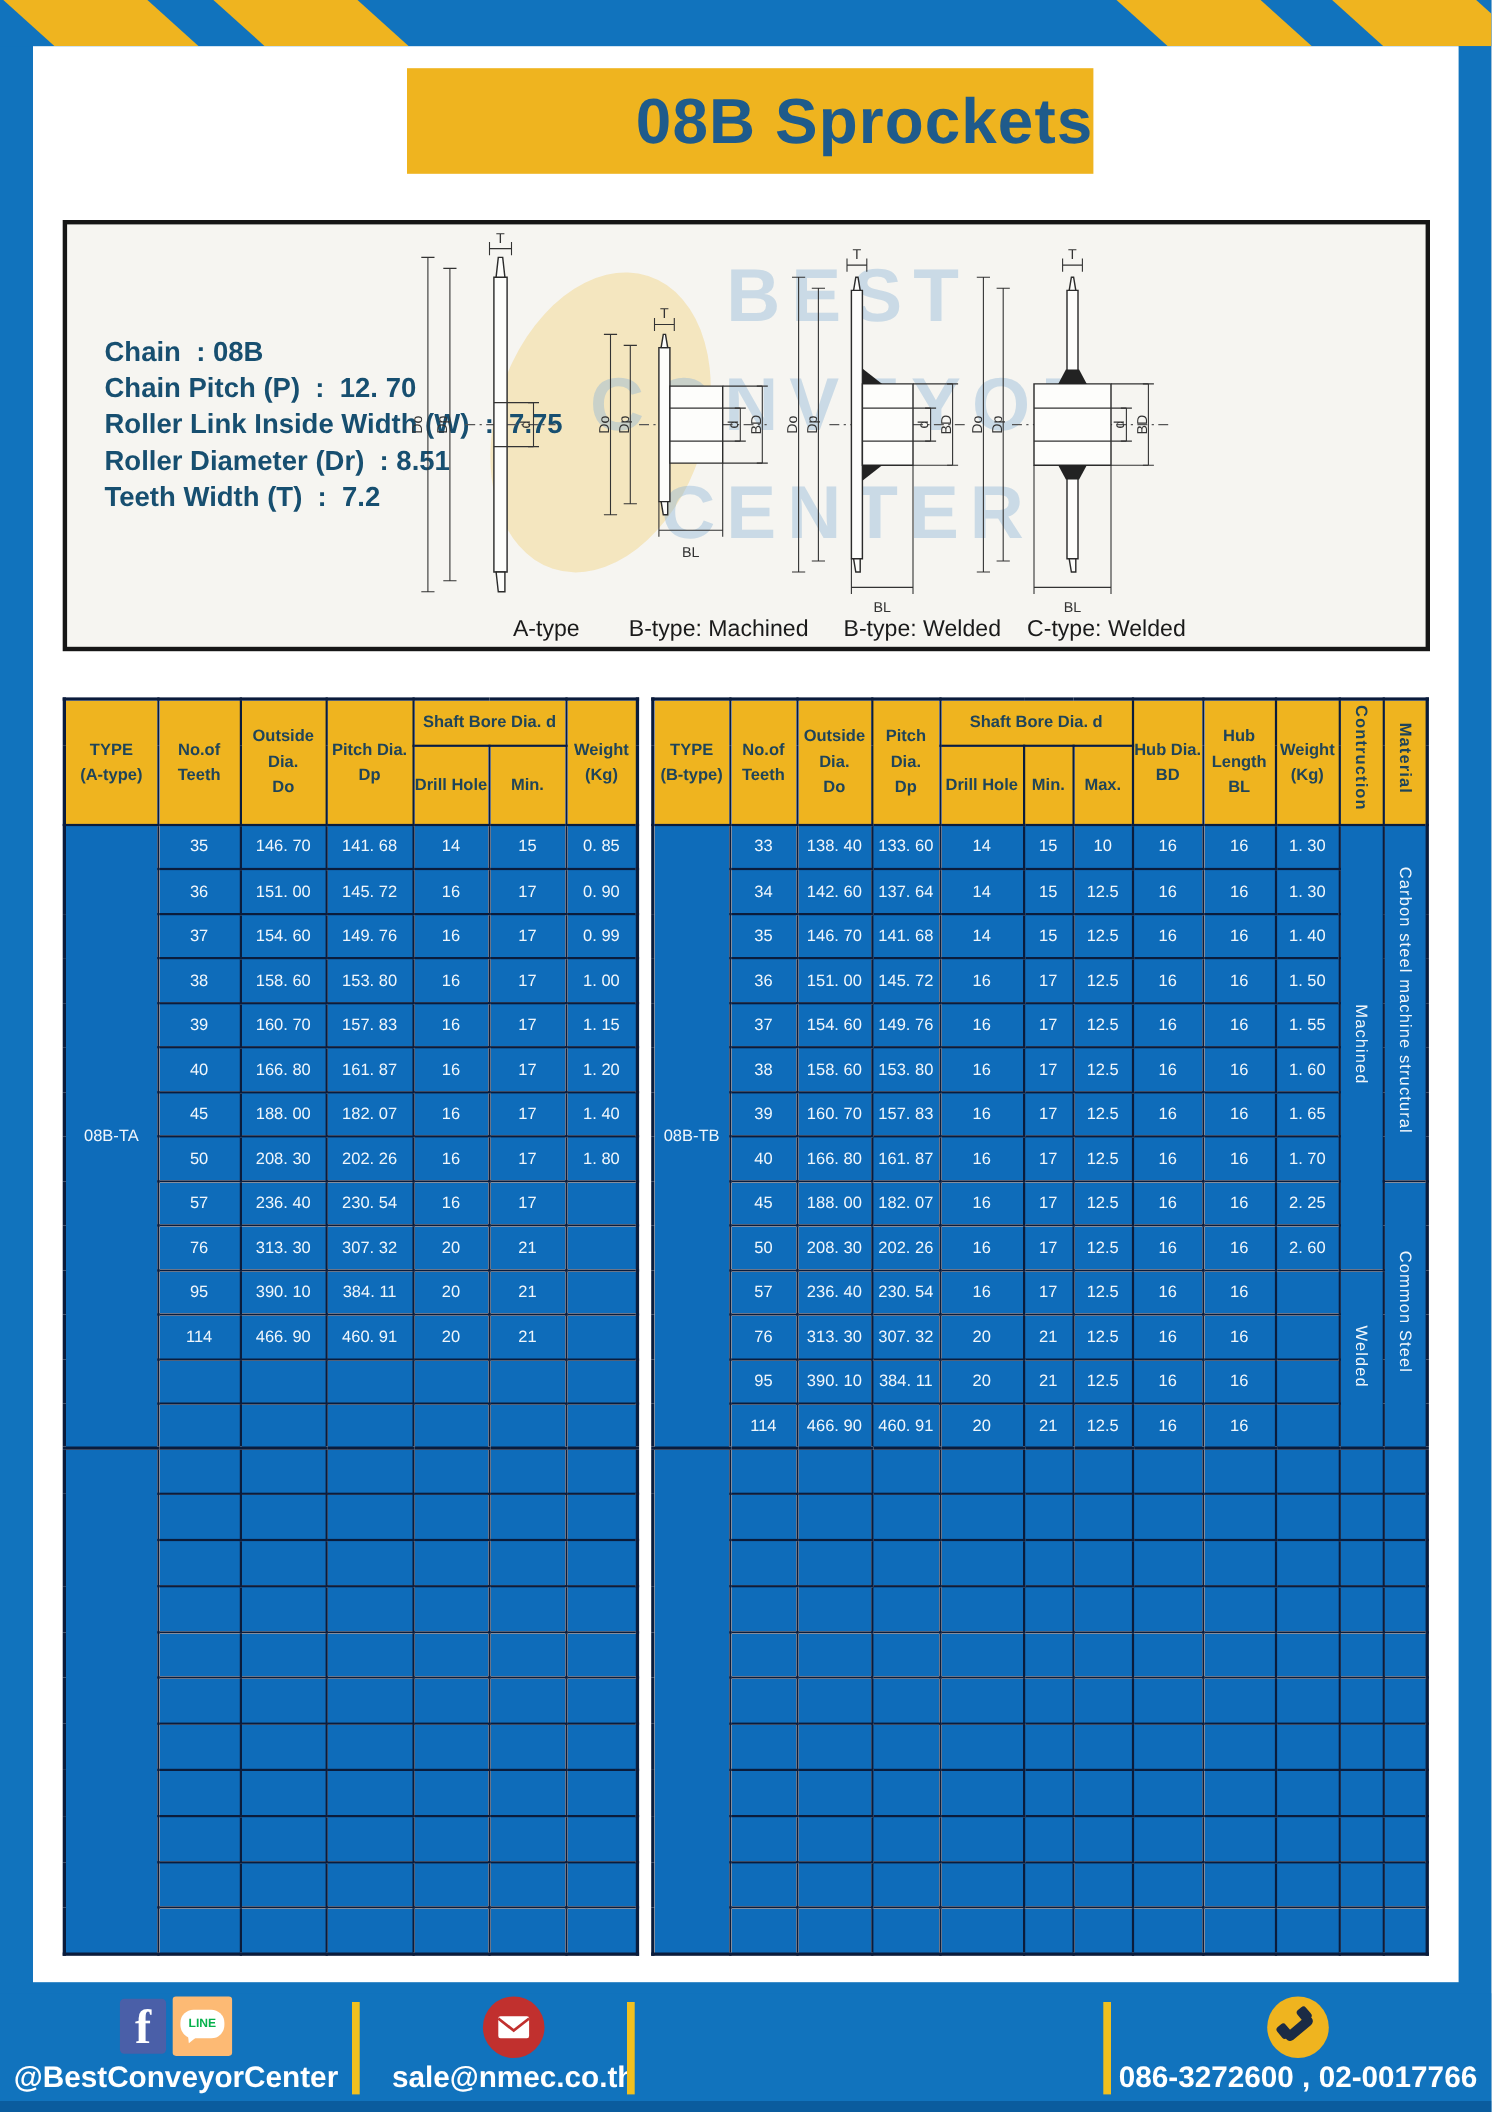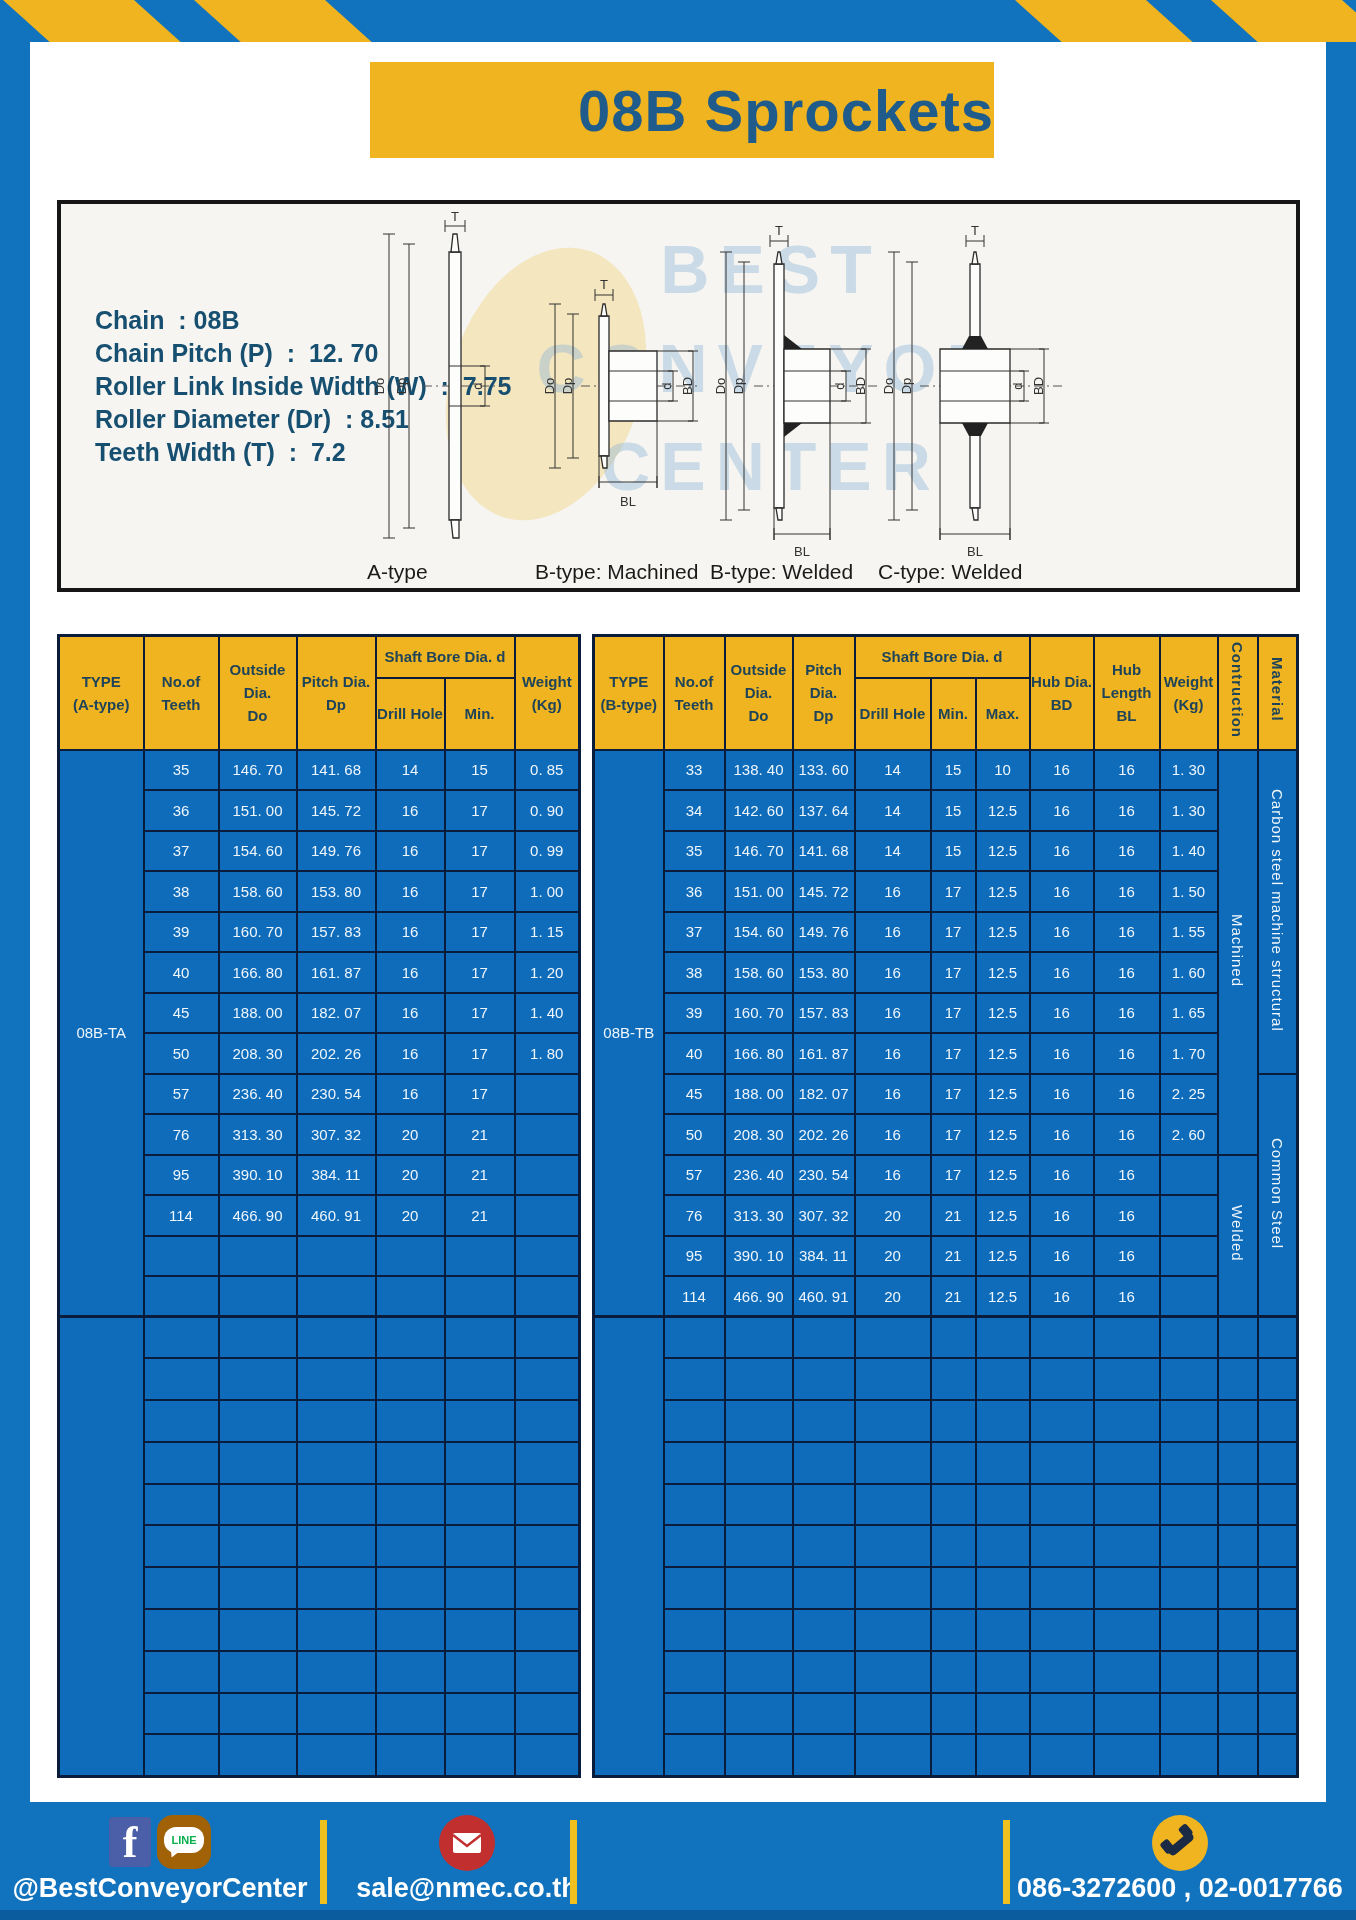--- a/index.html
+++ b/index.html
@@ -28,21 +28,21 @@
   .watermark div{font-size:68px;font-weight:bold;letter-spacing:10px;line-height:1.45;color:rgba(140,180,215,0.42);}
   .wm-swoosh{position:absolute;left:390px;top:40px;width:190px;height:280px;background:rgba(240,190,60,0.28);border-radius:50%;transform:rotate(18deg);}
   .spec-block{position:absolute;left:18px;top:100px;margin-left:16px;}
   .spec-line{font-size:25px;font-weight:bold;color:#174F70;line-height:33px;white-space:pre-wrap;}
   .diagram{position:absolute;top:6px;height:376px;}
   .d-a{left:306px;width:160px;}
   .d-b{left:474px;width:200px;}
   .d-c{left:649px;width:200px;}
   .d-d{left:817px;width:200px;}
   .diagram svg{display:block;}
-  .diagram .caption{position:absolute;bottom:2px;width:100%;text-align:left;font-size:21px;color:#1a1a1a;}
+  .diagram .caption{position:absolute;bottom:2px;width:100%;text-align:right;font-size:21px;color:#1a1a1a;}
   .dline{stroke:#333;stroke-width:1;fill:none;}
   .shape{stroke:#2b2b2b;stroke-width:1.3;fill:#fdfdfb;}
   .solid{fill:#222;stroke:none;}
   .cline{stroke:#555;stroke-width:1;fill:none;stroke-dasharray:9 4 2 4;}
   .dimtext{font-size:13px;fill:#333;}
   
   table.spec-table{
     position:absolute;border-collapse:collapse;table-layout:fixed;
     border:3px solid #0A1C3C;
   }
@@ -62,21 +62,21 @@
   #table-a{left:57px;top:634px;width:521px;}
   #table-b{left:592px;top:634px;width:704px;}
   
   .footer{position:absolute;left:0;top:1812px;width:1356px;height:108px;background:#1173BD;}
   .f-strip{position:absolute;left:0;bottom:0;width:100%;height:10px;background:#0A5C9E;}
   .f-sep{position:absolute;top:8px;width:7px;height:84px;background:#F0C01F;}
   .f-sec{position:absolute;top:0;height:98px;text-align:center;}
   .f-label{position:absolute;bottom:6px;width:100%;font-size:27px;font-weight:bold;color:#ffffff;white-space:nowrap;}
   .f-icons{position:absolute;top:3px;width:100%;display:flex;justify-content:center;align-items:center;gap:6px;}
   .fb-icon{width:42px;height:50px;background:#4A5FA8;border-radius:4px;color:#fff;font-size:44px;font-weight:bold;line-height:52px;text-align:center;font-family:"Liberation Serif",serif;}
-  .line-icon{width:54px;height:54px;background:#a16207;border-radius:16px;position:relative;}
+  .line-icon{width:54px;height:54px;background:#fdba74;border-radius:3px;position:relative;}
   .line-bubble{position:absolute;left:7px;top:12px;width:40px;height:26px;background:#fff;border-radius:12px;display:flex;align-items:center;justify-content:center;}
   .line-bubble span{color:#06B14C;font-size:11px;font-weight:bold;letter-spacing:0;}
   .line-tail{position:absolute;left:12px;top:34px;width:0;height:0;border-left:4px solid transparent;border-right:6px solid transparent;border-top:9px solid #fff;transform:rotate(18deg);}
   .round-icon{width:56px;height:56px;border-radius:50%;display:flex;align-items:center;justify-content:center;}
   .mail-icon{background:#C1302E;}
   .globe-icon{background:#2FA8DC;}
   .phone-icon{background:#EFB41F;}
 </style>
 </head>
 <body>

